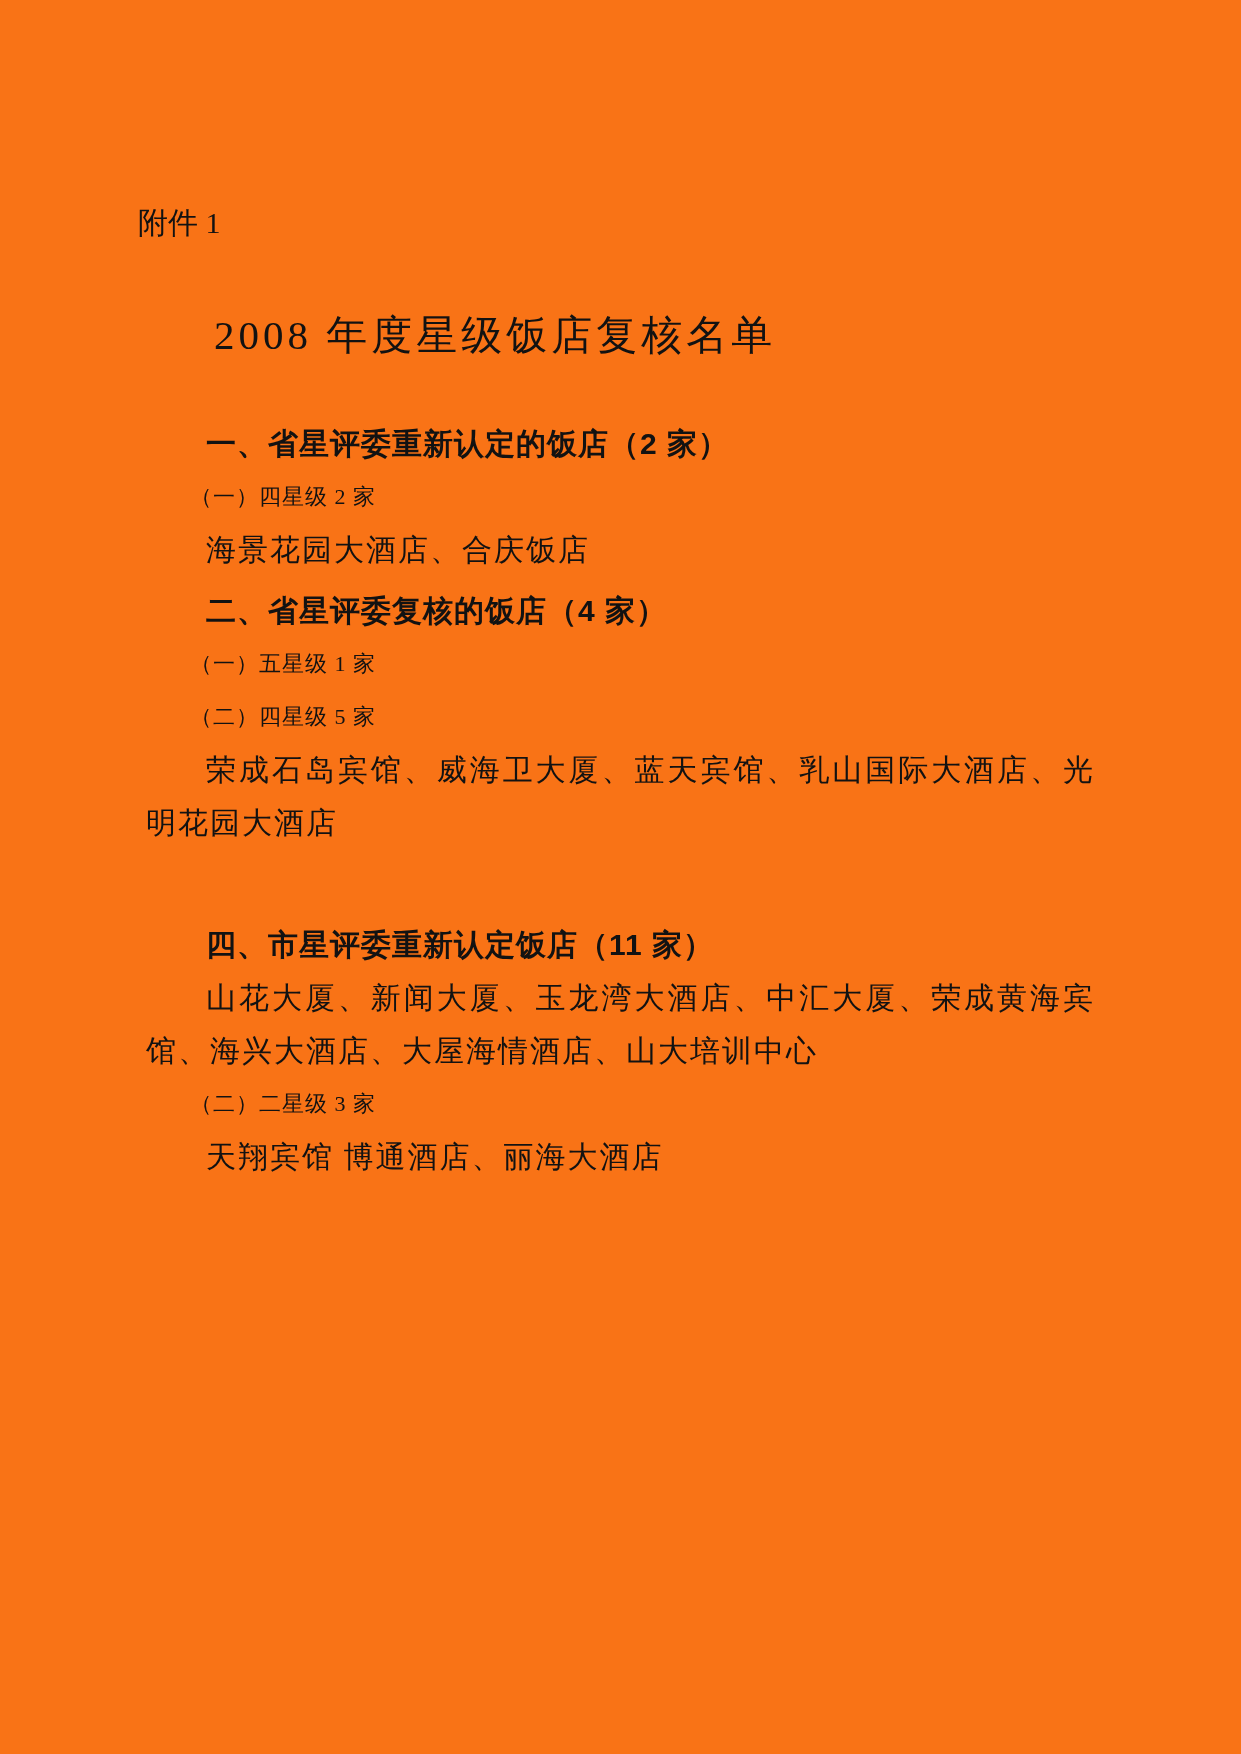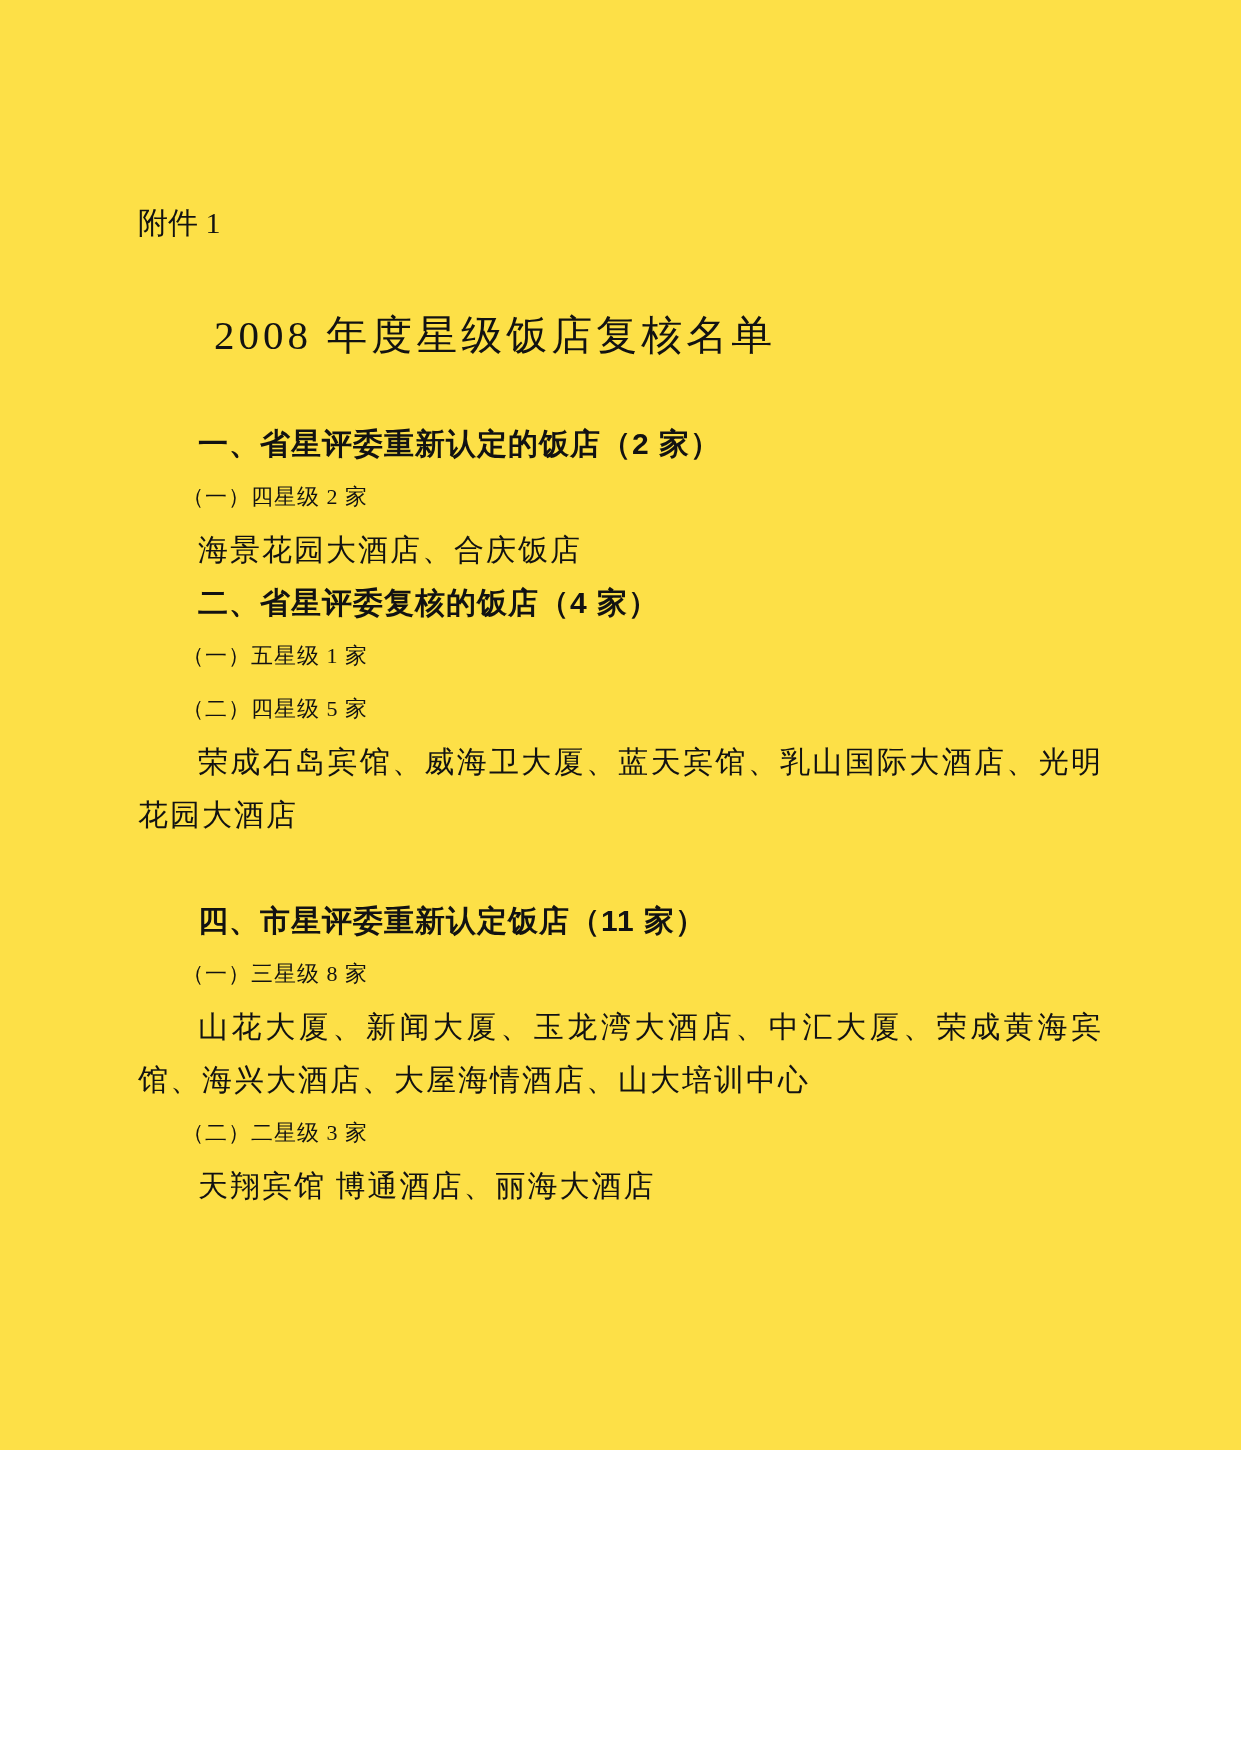--- a/index.html
+++ b/index.html
@@ -1,40 +1,40 @@
 <!DOCTYPE html>
 <html><head>
 <meta charset="utf-8">
 <style>
   html, body { margin: 0; padding: 0; background: #ffffff; }
   .page {
     position: relative;
     width: 1241px;
-    height: 1450px;
+    height: 1754px;
     margin: 0 auto;
-    background: #fde047;
+    background: #f97316;
     box-sizing: border-box;
     padding: 196px 138px 0 138px;
     font-family: "Liberation Serif", serif;
     color: #121212;
     overflow: hidden;
   }
   .attachment {
     font-size: 30px;
     line-height: 53px;
     margin: 0 0 56px 0;
   }
   .doc-title {
     font-size: 41px;
     font-weight: 400;
     line-height: 60px;
     letter-spacing: 4px;
     margin: 17px 0 52px 76px;
   }
-  .section { margin: 0; }
+  .section { margin: 8px; }
   .section-heading {
     font-family: "Liberation Sans", sans-serif;
     font-weight: 700;
     font-size: 30px;
     line-height: 53px;
     margin: 0;
     text-indent: 2em;
     letter-spacing: 1px;
   }
   .subheading {
@@ -74,19 +74,18 @@
     <p class="subheading">（一）五星级 1 家</p>
     <p class="subheading">（二）四星级 5 家</p>
     <p class="hotels">荣成石岛宾馆、威海卫大厦、蓝天宾馆、乳山国际大酒店、光明花园大酒店</p>
   </div>
 
 
   <div class="blank-line"></div>
 
   <div class="section">
     <h2 class="section-heading">四、市星评委重新认定饭店（11 家）</h2>
-    <p class="subheading">（一）三星级 8 家</p>
     <p class="hotels">山花大厦、新闻大厦、玉龙湾大酒店、中汇大厦、荣成黄海宾馆、海兴大酒店、大屋海情酒店、山大培训中心</p>
     <p class="subheading">（二）二星级 3 家</p>
     <p class="hotels">天翔宾馆 博通酒店、丽海大酒店</p>
   </div>
 
 </div>
 
 </body></html>

